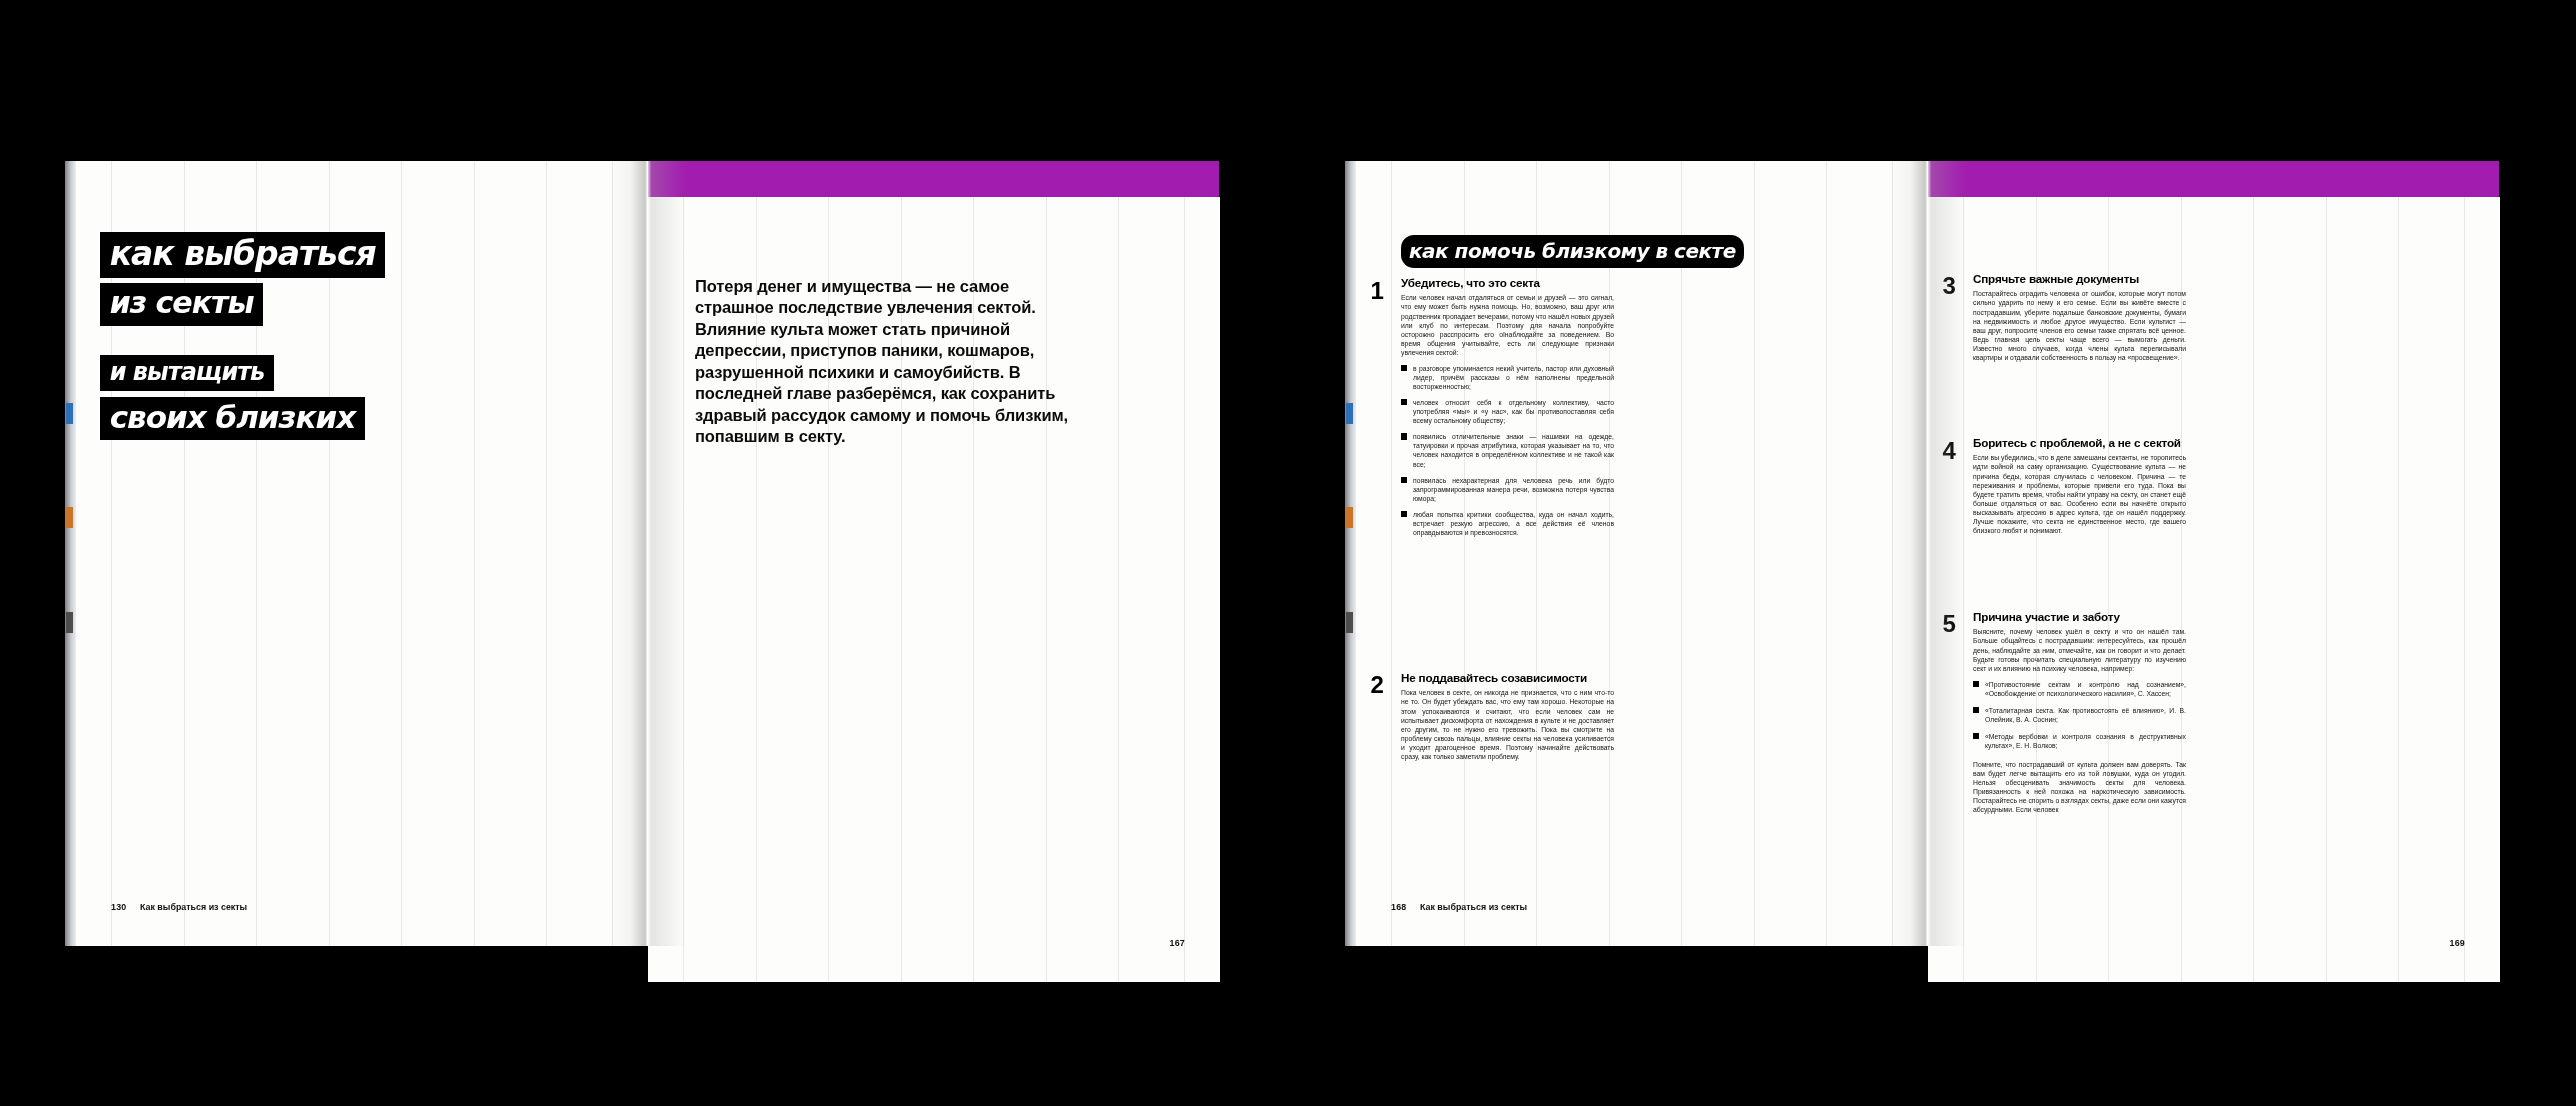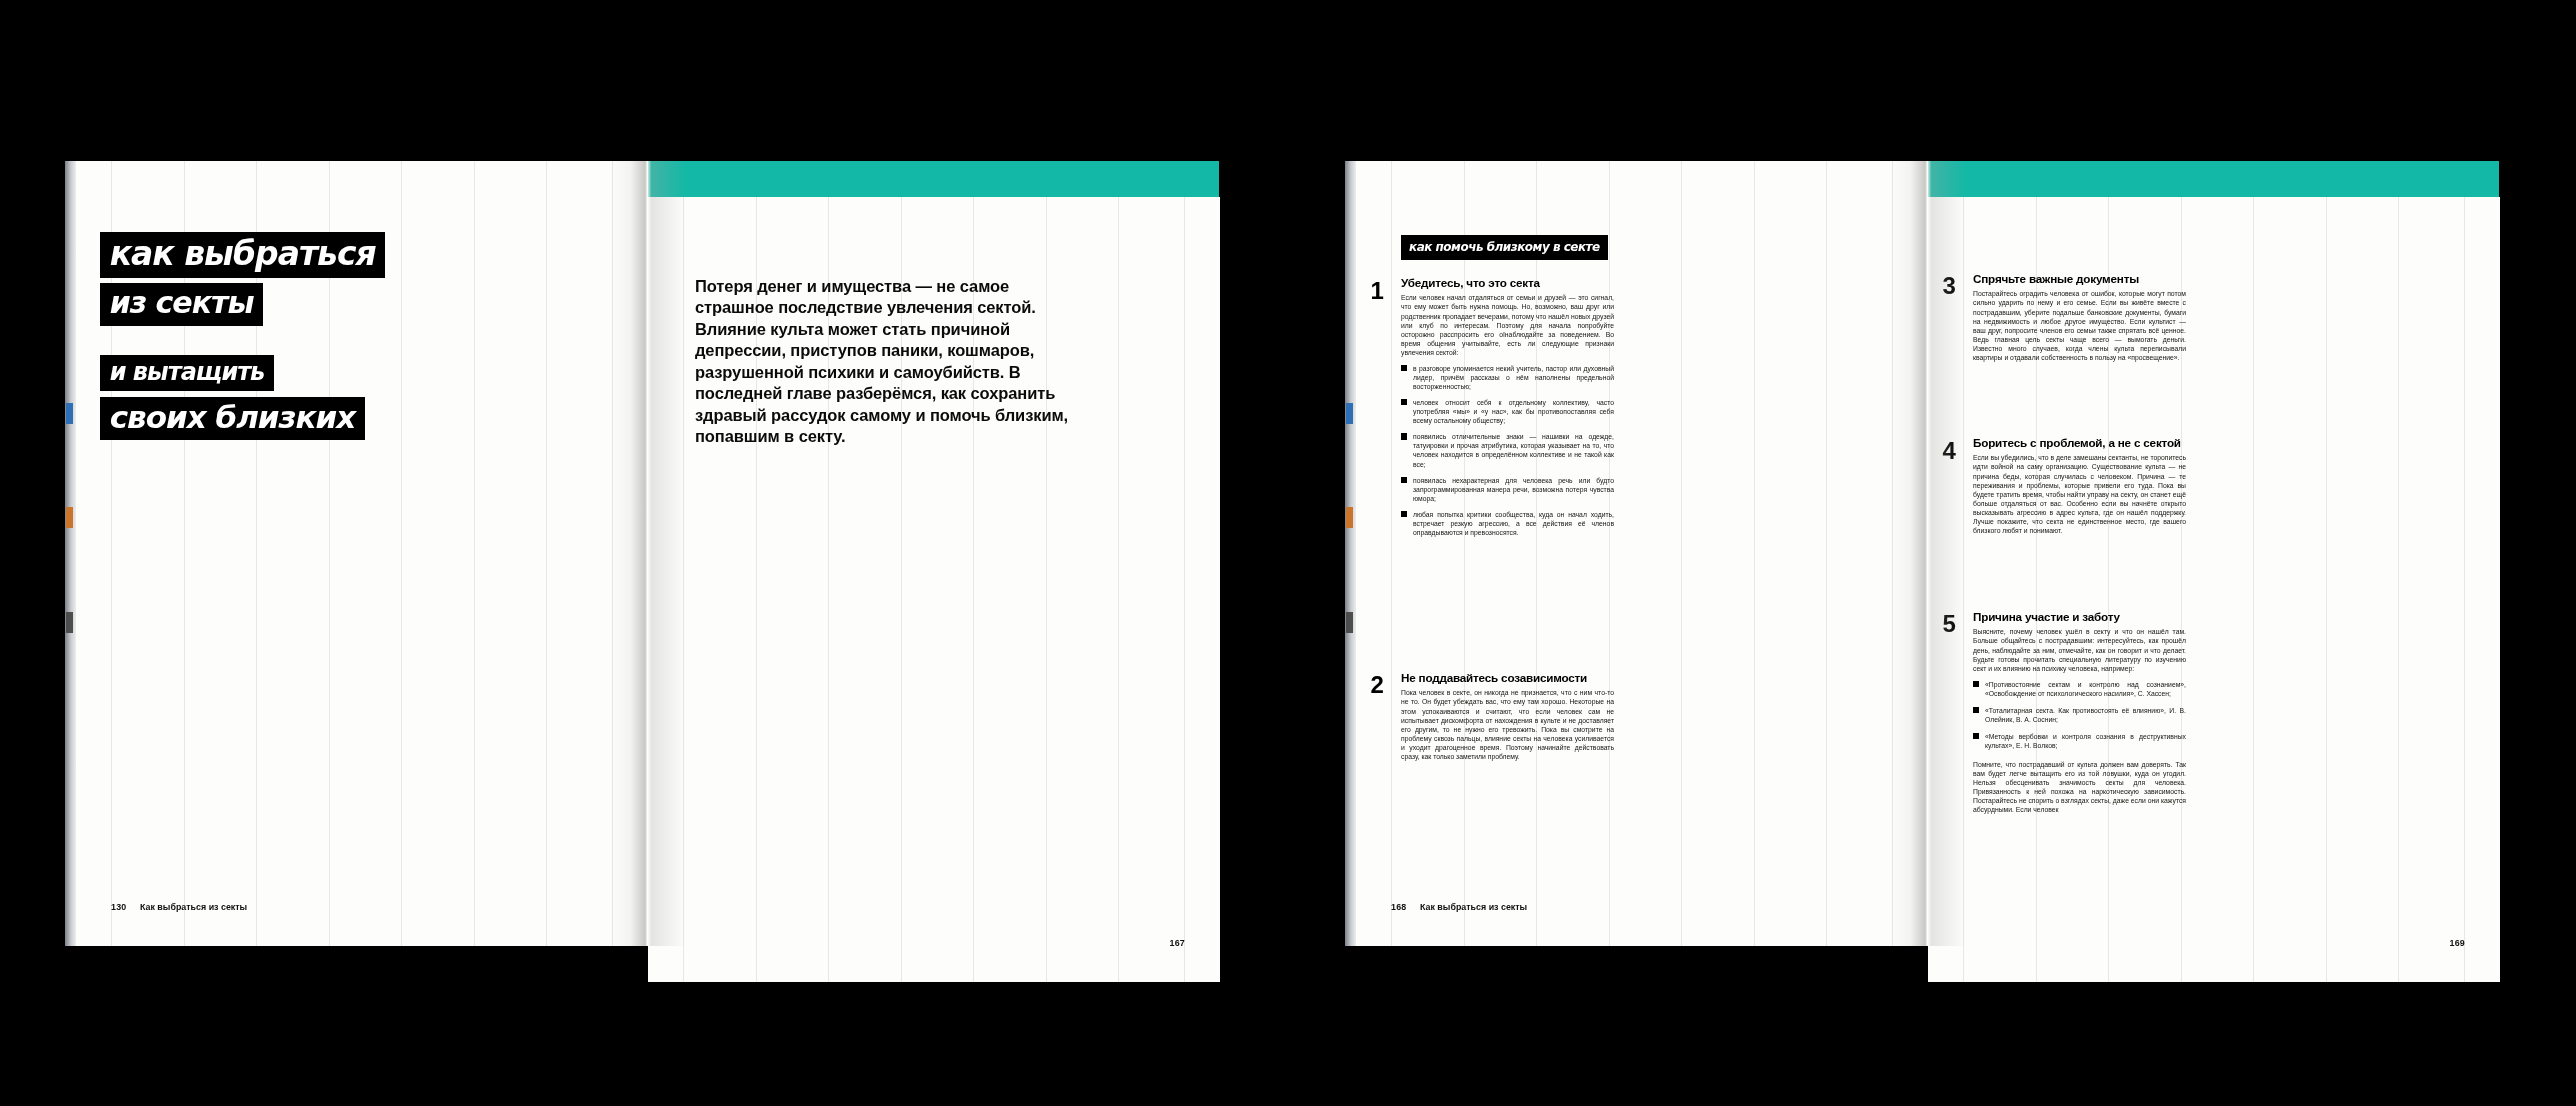--- a/index.html
+++ b/index.html
@@ -18,21 +18,21 @@
     width: 2576px;
     height: 1107px;
     background: #000000;
   }
 
   
   .spread {
     position: absolute;
     top: 161px;
     height: 785px;
-    background: #14b8a6;
+    background: #a21caf;
     box-shadow: 0 0 32px rgba(0,0,0,0.6);
   }
   .spread-left  { left: 76px;  width: 1143px; }
   .spread-right { left: 1356px; width: 1143px; }
 
   .page {
     position: absolute;
     top: 0;
     height: 785px;
     background: #fdfdfb;
@@ -151,25 +151,26 @@
   
   .sect-head {
     position: absolute;
     top: 74px;
     left: 45px;
     background: #000;
     color: #fff;
     font-family: "DejaVu Sans", sans-serif;
     font-weight: 700;
     font-style: italic;
-    font-size: 12px;
+    font-size: 20px;
     line-height: 1;
     letter-spacing: -0.5px;
     padding: 5.6px 8px 7.2px 8px;
     text-transform: lowercase;
+    border-radius: 13px;
   }
 
   .num {
     position: absolute;
     left: 14.5px;
     font-family: "Liberation Sans", sans-serif;
     font-weight: 700;
     font-size: 24px;
     line-height: 1;
     color: #000;

